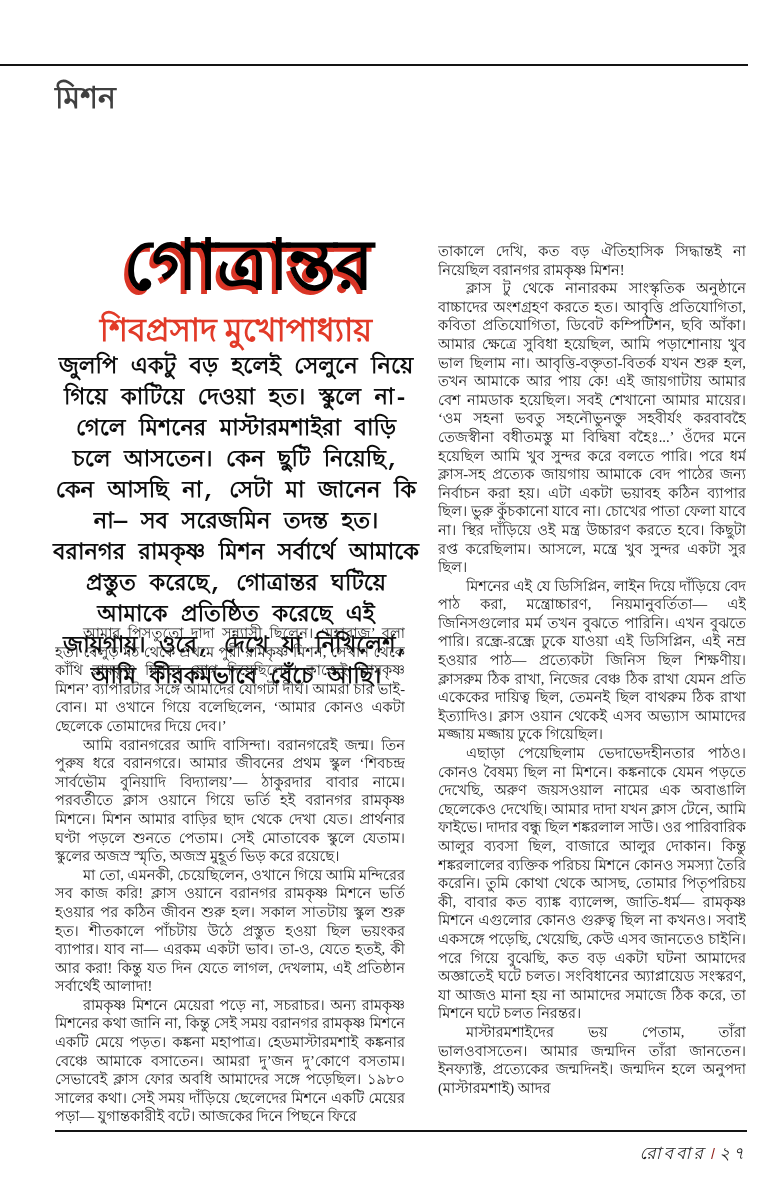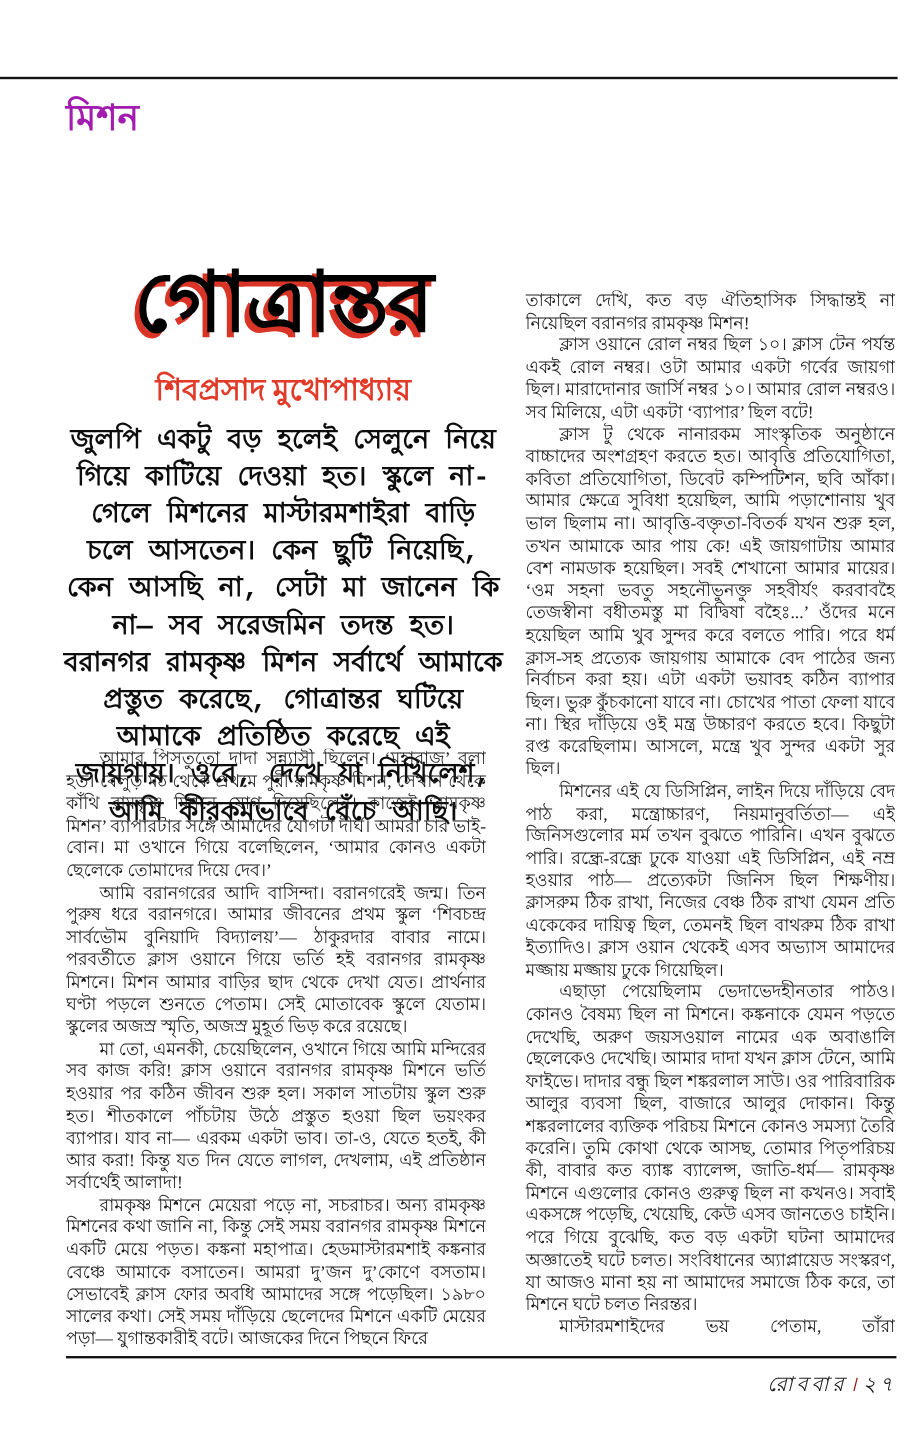--- a/index.html
+++ b/index.html
@@ -11,33 +11,33 @@
     overflow:hidden;
     font-family:"Liberation Serif","DejaVu Serif",serif;
     color:#1c1c1c;
   }
   .top-rule {
     position:absolute; left:0; top:64px;
     width:748px; height:2px; background:#141414;
   }
   .section-label {
     position:absolute; left:55px; top:74px;
-    font-size:30px; font-weight:bold; color:#a21caf;
+    font-size:30px; font-weight:bold; color:#404040;
   }
   .headline {
     position:absolute; left:50px; top:214px; width:372px;
     text-align:center;
     font-size:70px; line-height:80px; font-weight:bold; color:#000;
     text-shadow:-4px 4px 0 #d93425;
     letter-spacing:-1px;
   }
   .author {
     position:absolute; left:50px; top:305px; width:372px;
     text-align:center;
-    font-size:25px; font-weight:bold; color:#e23a28;
+    font-size:32px; font-weight:bold; color:#e23a28;
   }
   .lead {
     position:absolute; left:52px; top:352px; width:368px;
     text-align:center;
     font-size:22.5px; line-height:31px; font-weight:bold; color:#0d0d0d;font-family:Liberation Mono, monospace;
   }
   .col { position:absolute; overflow:hidden; font-size:14.6px; line-height:18.6px; text-align:justify; }
   .col-left  { left:55px;  top:624px; width:350px; height:505px; }
   .col-right { left:438px; top:242px; width:308px; height:872px; }
   .col p { margin:0; text-indent:28px; }
@@ -54,36 +54,35 @@
 </style>
 </head>
 <body>
 
 <div class="page">
 
   <div class="top-rule"></div>
 
   <div class="section-label">মিশন</div>
 
-  <h1 class="headline" style="margin:0;">গোত্রান্তর</h1>
+  <h1 class="headline" style="margin:12px;">গোত্রান্তর</h1>
 
   <div class="author">শিবপ্রসাদ মুখোপাধ্যায়</div>
 
   <div class="lead">জুলপি একটু বড় হলেই সেলুনে নিয়ে গিয়ে কাটিয়ে দেওয়া হত। স্কুলে না-গেলে মিশনের মাস্টারমশাইরা বাড়ি চলে আসতেন। কেন ছুটি নিয়েছি, কেন আসছি না, সেটা মা জানেন কি না— সব সরেজমিন তদন্ত হত। বরানগর রামকৃষ্ণ মিশন সর্বার্থে আমাকে প্রস্তুত করেছে, গোত্রান্তর ঘটিয়ে আমাকে প্রতিষ্ঠিত করেছে এই জায়গায়। ওরে, দেখে যা নিখিলেশ, আমি কীরকমভাবে বেঁচে আছি।</div>
 
   <div class="col col-left">
     <p>আমার পিসতুতো দাদা সন্ন্যাসী ছিলেন। ‘মহারাজ’ বলা হত। বেলুড় মঠ থেকে প্রথমে পুরী রামকৃষ্ণ মিশন, সেখান থেকে কাঁথি রামকৃষ্ণ মিশনে যোগ দিয়েছিলেন। কাজেই ‘রামকৃষ্ণ মিশন’ ব্যাপারটার সঙ্গে আমাদের যোগটা দীর্ঘ। আমরা চার ভাই-বোন। মা ওখানে গিয়ে বলেছিলেন, ‘আমার কোনও একটা ছেলেকে তোমাদের দিয়ে দেব।’</p>
     <p>আমি বরানগরের আদি বাসিন্দা। বরানগরেই জন্ম। তিন পুরুষ ধরে বরানগরে। আমার জীবনের প্রথম স্কুল ‘শিবচন্দ্র সার্বভৌম বুনিয়াদি বিদ্যালয়’— ঠাকুরদার বাবার নামে। পরবর্তীতে ক্লাস ওয়ানে গিয়ে ভর্তি হই বরানগর রামকৃষ্ণ মিশনে। মিশন আমার বাড়ির ছাদ থেকে দেখা যেত। প্রার্থনার ঘণ্টা পড়লে শুনতে পেতাম। সেই মোতাবেক স্কুলে যেতাম। স্কুলের অজস্র স্মৃতি, অজস্র মুহূর্ত ভিড় করে রয়েছে।</p>
     <p>মা তো, এমনকী, চেয়েছিলেন, ওখানে গিয়ে আমি মন্দিরের সব কাজ করি! ক্লাস ওয়ানে বরানগর রামকৃষ্ণ মিশনে ভর্তি হওয়ার পর কঠিন জীবন শুরু হল। সকাল সাতটায় স্কুল শুরু হত। শীতকালে পাঁচটায় উঠে প্রস্তুত হওয়া ছিল ভয়ংকর ব্যাপার। যাব না— এরকম একটা ভাব। তা-ও, যেতে হতই, কী আর করা! কিন্তু যত দিন যেতে লাগল, দেখলাম, এই প্রতিষ্ঠান সর্বার্থেই আলাদা!</p>
     <p>রামকৃষ্ণ মিশনে মেয়েরা পড়ে না, সচরাচর। অন্য রামকৃষ্ণ মিশনের কথা জানি না, কিন্তু সেই সময় বরানগর রামকৃষ্ণ মিশনে একটি মেয়ে পড়ত। কঙ্কনা মহাপাত্র। হেডমাস্টারমশাই কঙ্কনার বেঞ্চে আমাকে বসাতেন। আমরা দু’জন দু’কোণে বসতাম। সেভাবেই ক্লাস ফোর অবধি আমাদের সঙ্গে পড়েছিল। ১৯৮০ সালের কথা। সেই সময় দাঁড়িয়ে ছেলেদের মিশনে একটি মেয়ের পড়া— যুগান্তকারীই বটে। আজকের দিনে পিছনে ফিরে</p>
   </div>
 
   <div class="col col-right">
     <p class="no-indent">তাকালে দেখি, কত বড় ঐতিহাসিক সিদ্ধান্তই না নিয়েছিল বরানগর রামকৃষ্ণ মিশন!</p>
-    <p>ক্লাস ওয়ানে রোল নম্বর ছিল ১০। ক্লাস টেন পর্যন্ত একই রোল নম্বর। ওটা আমার একটা গর্বের জায়গা ছিল। মারাদোনার জার্সি নম্বর ১০। আমার রোল নম্বরও। সব মিলিয়ে, এটা একটা ‘ব্যাপার’ ছিল বটে!</p>
     <p>ক্লাস টু থেকে নানারকম সাংস্কৃতিক অনুষ্ঠানে বাচ্চাদের অংশগ্রহণ করতে হত। আবৃত্তি প্রতিযোগিতা, কবিতা প্রতিযোগিতা, ডিবেট কম্পিটিশন, ছবি আঁকা। আমার ক্ষেত্রে সুবিধা হয়েছিল, আমি পড়াশোনায় খুব ভাল ছিলাম না। আবৃত্তি-বক্তৃতা-বিতর্ক যখন শুরু হল, তখন আমাকে আর পায় কে! এই জায়গাটায় আমার বেশ নামডাক হয়েছিল। সবই শেখানো আমার মায়ের। ‘ওম সহনা ভবতু সহনৌভুনক্তু সহবীর্যং করবাবহৈ তেজস্বীনা বধীতমস্তু মা বিদ্বিষা বহৈঃ...’ ওঁদের মনে হয়েছিল আমি খুব সুন্দর করে বলতে পারি। পরে ধর্ম ক্লাস-সহ প্রত্যেক জায়গায় আমাকে বেদ পাঠের জন্য নির্বাচন করা হয়। এটা একটা ভয়াবহ কঠিন ব্যাপার ছিল। ভুরু কুঁচকানো যাবে না। চোখের পাতা ফেলা যাবে না। স্থির দাঁড়িয়ে ওই মন্ত্র উচ্চারণ করতে হবে। কিছুটা রপ্ত করেছিলাম। আসলে, মন্ত্রে খুব সুন্দর একটা সুর ছিল।</p>
     <p>মিশনের এই যে ডিসিপ্লিন, লাইন দিয়ে দাঁড়িয়ে বেদ পাঠ করা, মন্ত্রোচ্চারণ, নিয়মানুবর্তিতা— এই জিনিসগুলোর মর্ম তখন বুঝতে পারিনি। এখন বুঝতে পারি। রন্ধ্রে-রন্ধ্রে ঢুকে যাওয়া এই ডিসিপ্লিন, এই নম্র হওয়ার পাঠ— প্রত্যেকটা জিনিস ছিল শিক্ষণীয়। ক্লাসরুম ঠিক রাখা, নিজের বেঞ্চ ঠিক রাখা যেমন প্রতি একেকের দায়িত্ব ছিল, তেমনই ছিল বাথরুম ঠিক রাখা ইত্যাদিও। ক্লাস ওয়ান থেকেই এসব অভ্যাস আমাদের মজ্জায় মজ্জায় ঢুকে গিয়েছিল।</p>
     <p>এছাড়া পেয়েছিলাম ভেদাভেদহীনতার পাঠও। কোনও বৈষম্য ছিল না মিশনে। কঙ্কনাকে যেমন পড়তে দেখেছি, অরুণ জয়সওয়াল নামের এক অবাঙালি ছেলেকেও দেখেছি। আমার দাদা যখন ক্লাস টেনে, আমি ফাইভে। দাদার বন্ধু ছিল শঙ্করলাল সাউ। ওর পারিবারিক আলুর ব্যবসা ছিল, বাজারে আলুর দোকান। কিন্তু শঙ্করলালের ব্যক্তিক পরিচয় মিশনে কোনও সমস্যা তৈরি করেনি। তুমি কোথা থেকে আসছ, তোমার পিতৃপরিচয় কী, বাবার কত ব্যাঙ্ক ব্যালেন্স, জাতি-ধর্ম— রামকৃষ্ণ মিশনে এগুলোর কোনও গুরুত্ব ছিল না কখনও। সবাই একসঙ্গে পড়েছি, খেয়েছি, কেউ এসব জানতেও চাইনি। পরে গিয়ে বুঝেছি, কত বড় একটা ঘটনা আমাদের অজ্ঞাতেই ঘটে চলত। সংবিধানের অ্যাপ্লায়েড সংস্করণ, যা আজও মানা হয় না আমাদের সমাজে ঠিক করে, তা মিশনে ঘটে চলত নিরন্তর।</p>
     <p>মাস্টারমশাইদের ভয় পেতাম, তাঁরা ভালওবাসতেন। আমার জন্মদিন তাঁরা জানতেন। ইনফ্যাক্ট, প্রত্যেকের জন্মদিনই। জন্মদিন হলে অনুপদা (মাস্টারমশাই) আদর</p>
   </div>
 
   <div class="bottom-rule"></div>
 
   <div class="footer">
     <span>রোববার</span><span class="sep">।</span><span>২৭</span>

